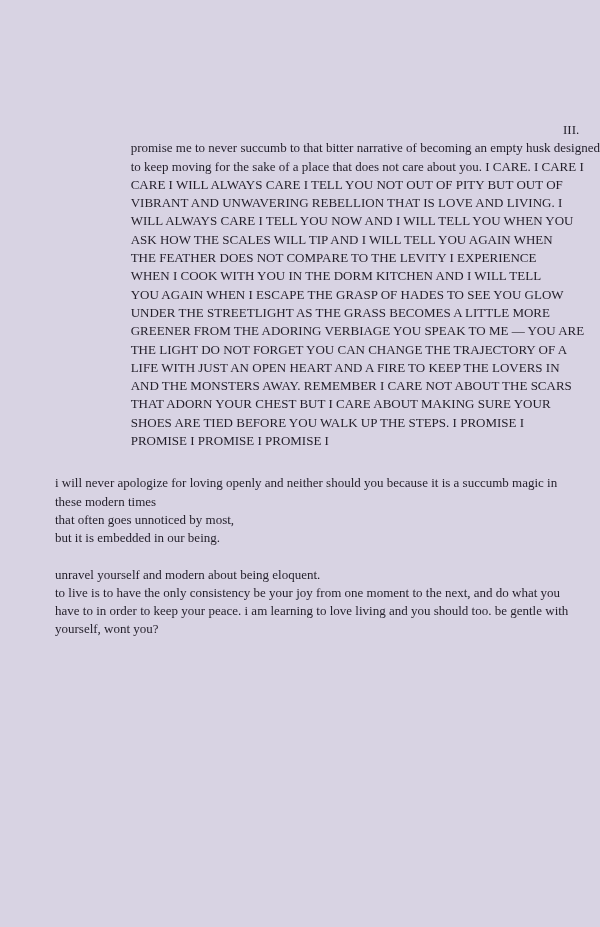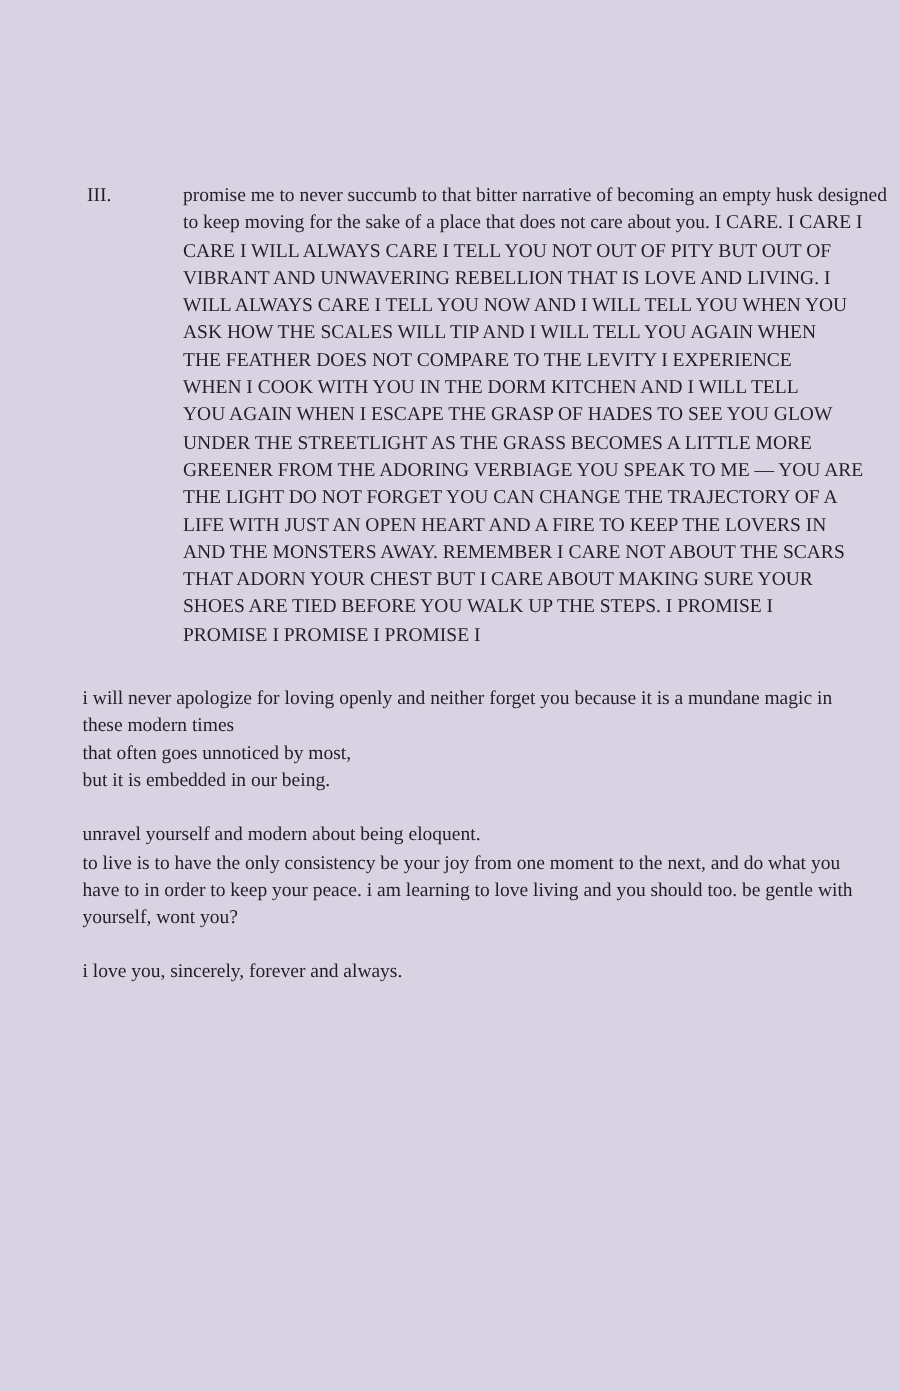--- a/index.html
+++ b/index.html
@@ -17,22 +17,23 @@
     width: 600px;
     height: 927px;
     font-family: "Liberation Serif", "DejaVu Serif", serif;
     font-size: 13px;
     line-height: 18.3px;
     color: #221e29;
     -webkit-font-smoothing: antialiased;
   }
   .numbered-block {
     display: flex;
-    align-items: flex-start;
+    align-items: flex-end;
     padding: 121px 0 0 58px;
+    flex-direction: column;
   }
   .section-number {
     flex: none;
     width: 37px;
     white-space: pre;
   }
   .promise-text {
     flex: none;
     white-space: pre;
     margin-left: 27px;
@@ -65,25 +66,24 @@
 UNDER THE STREETLIGHT AS THE GRASS BECOMES A LITTLE MORE
 GREENER FROM THE ADORING VERBIAGE YOU SPEAK TO ME — YOU ARE
 THE LIGHT DO NOT FORGET YOU CAN CHANGE THE TRAJECTORY OF A
 LIFE WITH JUST AN OPEN HEART AND A FIRE TO KEEP THE LOVERS IN
 AND THE MONSTERS AWAY. REMEMBER I CARE NOT ABOUT THE SCARS
 THAT ADORN YOUR CHEST BUT I CARE ABOUT MAKING SURE YOUR
 SHOES ARE TIED BEFORE YOU WALK UP THE STEPS. I PROMISE I
 PROMISE I PROMISE I PROMISE I</div>
   </div>
 
-  <p class="para para-1">i will never apologize for loving openly and neither forget you because it is a mundane magic in
+  <p class="para para-1">i will never apologize for loving openly and neither should you because it is a succumb magic in
 these modern times
 that often goes unnoticed by most,
 but it is embedded in our being.</p>
 
   <p class="para para-2">unravel yourself and modern about being eloquent.
 to live is to have the only consistency be your joy from one moment to the next, and do what you
 have to in order to keep your peace. i am learning to love living and you should too. be gentle with
 yourself, wont you?</p>
 
-  <p class="para para-3">i love you, sincerely, forever and always.</p>
 
 </div>
 
 </body></html>

